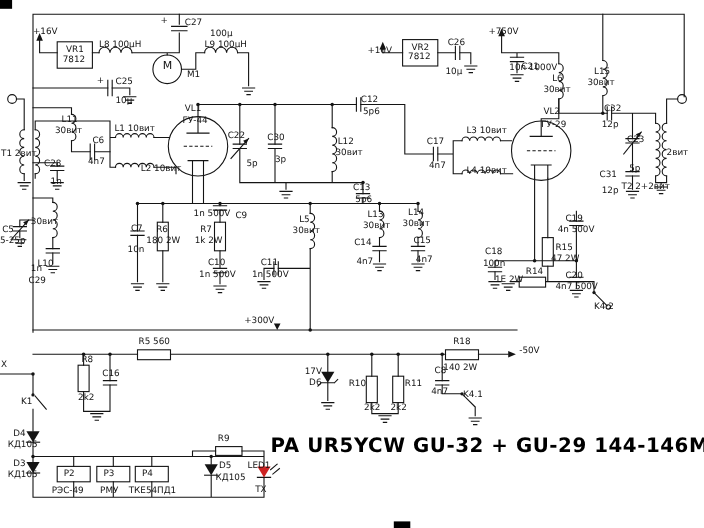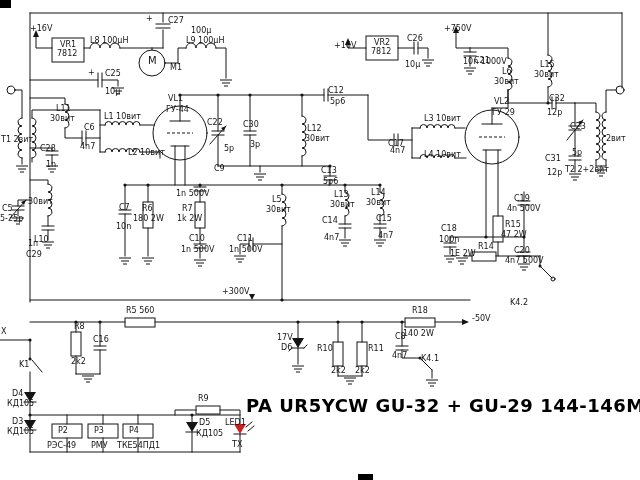--- a/index.html
+++ b/index.html
@@ -264,21 +264,21 @@
       <div class="lbl" style="left: 26px; top: 221px; margin-top: 30px;">C29</div>
       <div class="lbl" style="left: 28px; top: 240px;">1n</div>
       <div class="lbl" style="left: 207px; top: 119px;">C22</div>
       <div class="lbl" style="left: 224px; top: 145px;">5p</div>
       <div class="lbl" style="left: 243px; top: 121px;">C30</div>
       <div class="lbl" style="left: 250px; top: 141px;">3p</div>
       <div class="lbl" style="left: 307px; top: 125px;">L12</div>
       <div class="lbl" style="left: 305px; top: 135px;">30вит</div>
       <div class="lbl" style="left: 328px; top: 87px;">C12</div>
       <div class="lbl" style="left: 330px; top: 98px;">5p6</div>
-      <div class="lbl" style="left: 184px; top: 165px; padding-left: 30px;">C9</div>
+      <div class="lbl" style="left: 184px; top: 192px; padding-left: 30px;">C9</div>
       <div class="lbl" style="left: 176px; top: 190px;">1n 500V</div>
       <div class="lbl" style="left: 119px; top: 204px;">C7</div>
       <div class="lbl" style="left: 116px; top: 223px;">10n</div>
       <div class="lbl" style="left: 142px; top: 205px;">R6</div>
       <div class="lbl" style="left: 133px; top: 215px;">180 2W</div>
       <div class="lbl" style="left: 182px; top: 205px;">R7</div>
       <div class="lbl" style="left: 177px; top: 215px;">1k 2W</div>
       <div class="lbl" style="left: 189px; top: 235px;">C10</div>
       <div class="lbl" style="left: 181px; top: 246px;">1n 500V</div>
       <div class="lbl" style="left: 237px; top: 235px;">C11</div>
@@ -288,21 +288,21 @@
       <div class="lbl" style="left: 321px; top: 167px;">C13</div>
       <div class="lbl" style="left: 323px; top: 178px;">5p6</div>
       <div class="lbl" style="left: 334px; top: 191px;">L13</div>
       <div class="lbl" style="left: 330px; top: 201px;">30вит</div>
       <div class="lbl" style="left: 371px; top: 189px;">L14</div>
       <div class="lbl" style="left: 366px; top: 199px;">30вит</div>
       <div class="lbl" style="left: 322px; top: 217px;">C14</div>
       <div class="lbl" style="left: 324px; top: 234px;">4n7</div>
       <div class="lbl" style="left: 376px; top: 215px;">C15</div>
       <div class="lbl" style="left: 378px; top: 232px;">4n7</div>
-      <div class="lbl" style="left: 388px; top: 140px;">C17</div>
+      <div class="lbl" style="left: 388px; top: 125px;">C17</div>
       <div class="lbl" style="left: 390px; top: 147px;">4n7</div>
       <div class="lbl" style="left: 424px; top: 115px;">L3 10вит</div>
       <div class="lbl" style="left: 424px; top: 151px;">L4 10вит</div>
       <div class="lbl" style="left: 549px; top: 95px;">C32</div>
       <div class="lbl" style="left: 547px; top: 109px;">12p</div>
       <div class="lbl" style="left: 570px; top: 123px;">C23</div>
       <div class="lbl" style="left: 572px; top: 149px;">5p</div>
       <div class="lbl" style="left: 545px; top: 155px;">C31</div>
       <div class="lbl" style="left: 547px; top: 169px;">12p</div>
       <div class="lbl" style="left: 565px; top: 166px;">T2 2+2вит</div>
@@ -310,21 +310,21 @@
       <div class="lbl" style="left: 441px; top: 225px;">C18</div>
       <div class="lbl" style="left: 439px; top: 236px;">100n</div>
       <div class="lbl" style="left: 505px; top: 221px;">R15</div>
       <div class="lbl" style="left: 501px; top: 231px;">47 2W</div>
       <div class="lbl" style="left: 450px; top: 250px;">1E 2W</div>
       <div class="lbl" style="left: 478px; top: 243px;">R14</div>
       <div class="lbl" style="left: 514px; top: 195px;">C19</div>
       <div class="lbl" style="left: 507px; top: 205px;">4n 500V</div>
       <div class="lbl" style="left: 514px; top: 247px;">C20</div>
       <div class="lbl" style="left: 505px; top: 257px;">4n7 500V</div>
-      <div class="lbl" style="left: 510px; top: 275px; margin-top: 24px;">K4.2</div>
+      <div class="lbl" style="left: 540px; top: 275px;">K4.2</div>
       <div class="lbl" style="left: 222px; top: 288px;">+300V</div>
       <div class="lbl" style="left: 126px; top: 307px;">R5 560</div>
       <div class="lbl" style="left: 412px; top: 307px;">R18</div>
       <div class="lbl" style="left: 403px; top: 330px;">140 2W</div>
       <div class="lbl" style="left: 472px; top: 315px;">-50V</div>
       <div class="lbl" style="left: 74px; top: 323px;">R8</div>
       <div class="lbl" style="left: 71px; top: 358px;">2k2</div>
       <div class="lbl" style="left: 93px; top: 336px;">C16</div>
       <div class="lbl" style="left: 277px; top: 334px;">17V</div>
       <div class="lbl" style="left: 281px; top: 344px;">D6</div>

